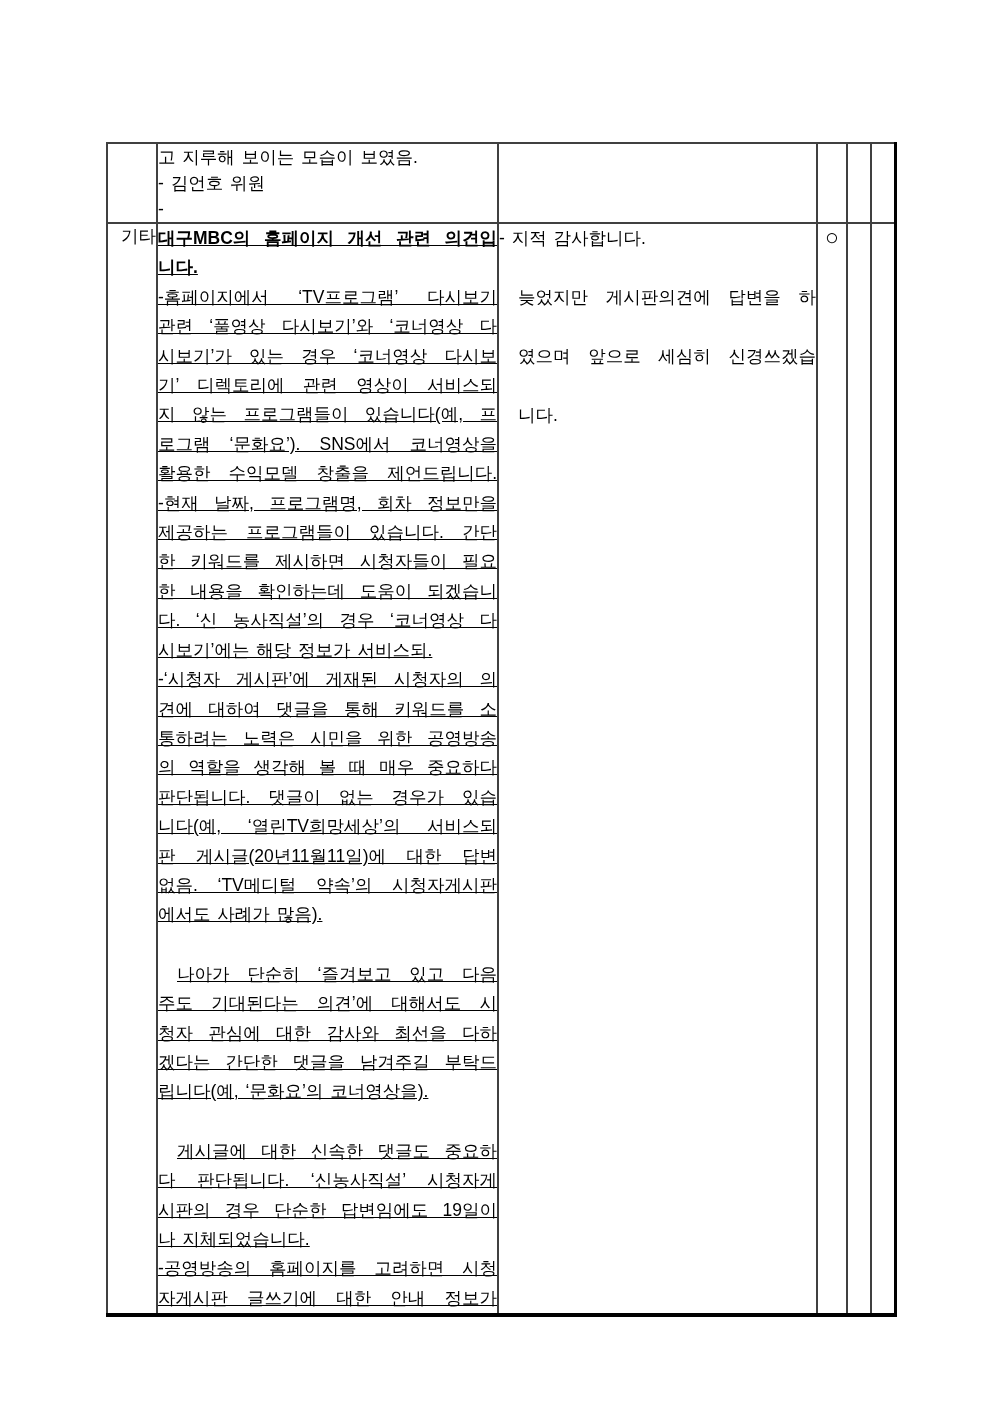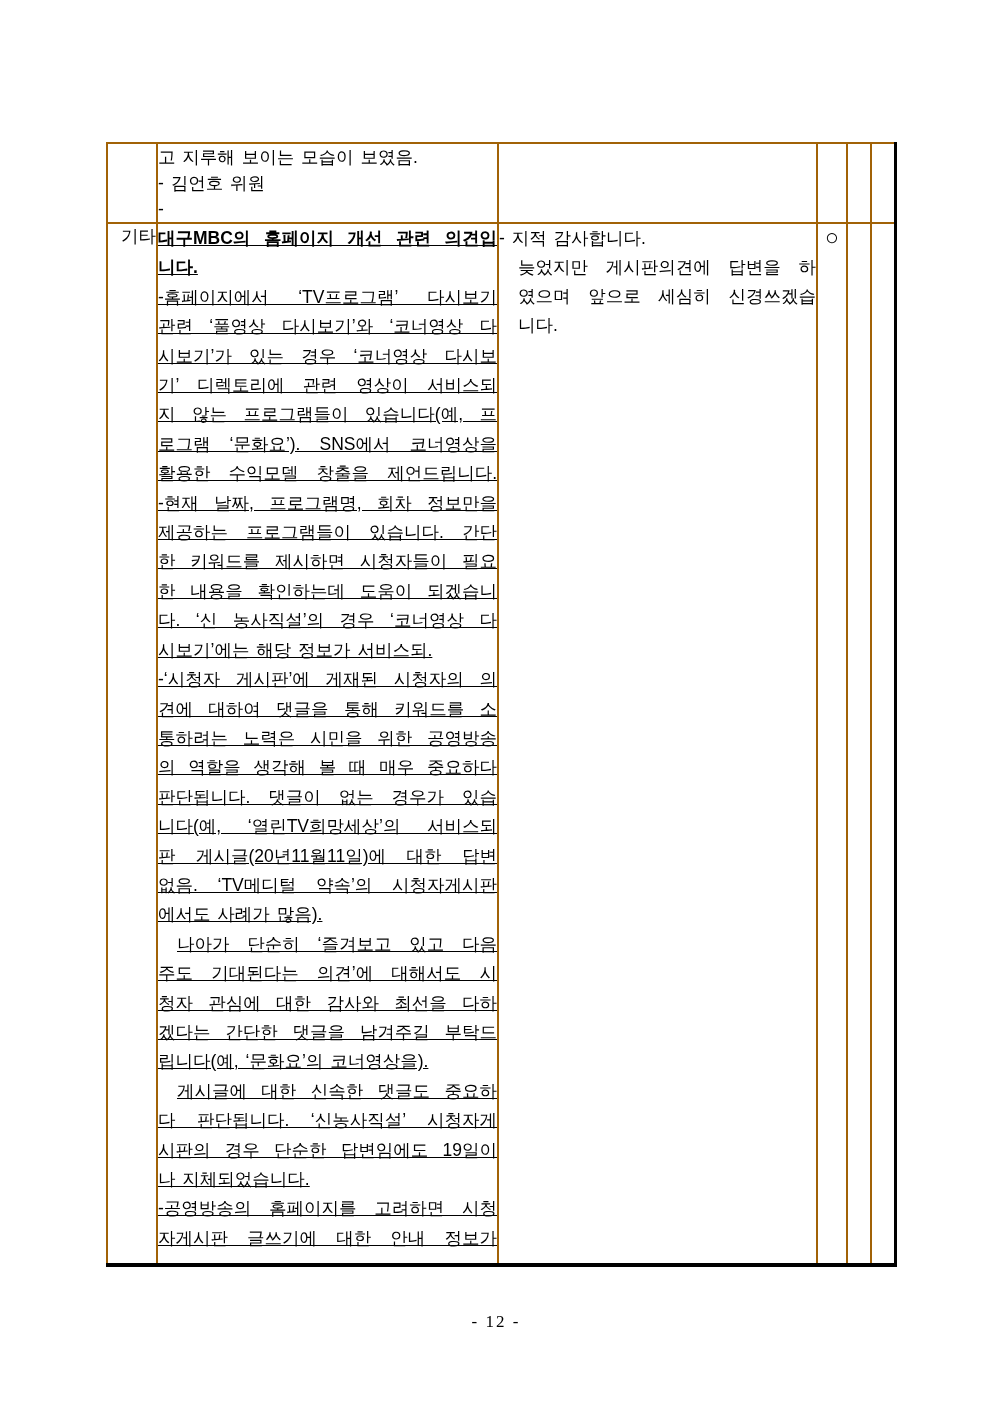--- a/index.html
+++ b/index.html
@@ -20,21 +20,21 @@
     position: absolute; left: 106px; top: 142px;
     border-collapse: collapse;
     table-layout: fixed;
     width: 788px;
     border-top: 2px solid #000;
     border-left: 2px solid #000;
     border-right: 3px solid #000;
     border-bottom: 4px solid #000;
   }
   table.review-table td {
-    border: 2px solid #a16207;
+    border: 2px solid #404040;
     padding: 0;
     vertical-align: top;
     overflow: hidden;
   }
   td.cell-category {
     text-align: right;
     vertical-align: middle;
     font-size: 17.5px;
     word-spacing: 2px;
   }
@@ -59,21 +59,21 @@
     white-space: nowrap;
     overflow: hidden;
     word-spacing: 2px;
   }
   .ln.j {
     text-align: justify;
     text-align-last: justify;
     word-spacing: normal;
   }
   .ln.b { font-weight: bold; }
-  .ln.in { padding-left: 19px; }
+  .ln.in { padding-left: 19px; margin-top: 30px; }
   .page-number {
     position: absolute;
     left: 0; top: 1312px;
     width: 992px;
     text-align: center;
     font-family: "Liberation Serif", "DejaVu Serif", serif;
     font-size: 17px;
     letter-spacing: 2px;
     color: #000;
   }
@@ -150,15 +150,14 @@
             <div class="ln j in">였으며 앞으로 세심히 신경쓰겠습</div>
             <div class="ln in">니다.</div>
           </td>
       <td class="cell-mark">○</td>
       <td class="cell-mark"></td>
       <td class="cell-mark"></td>
     </tr>
   </tbody>
     </table>
 
-  <div class="page-number">- 12 -</div>
 
 </div>
 
 </body></html>

